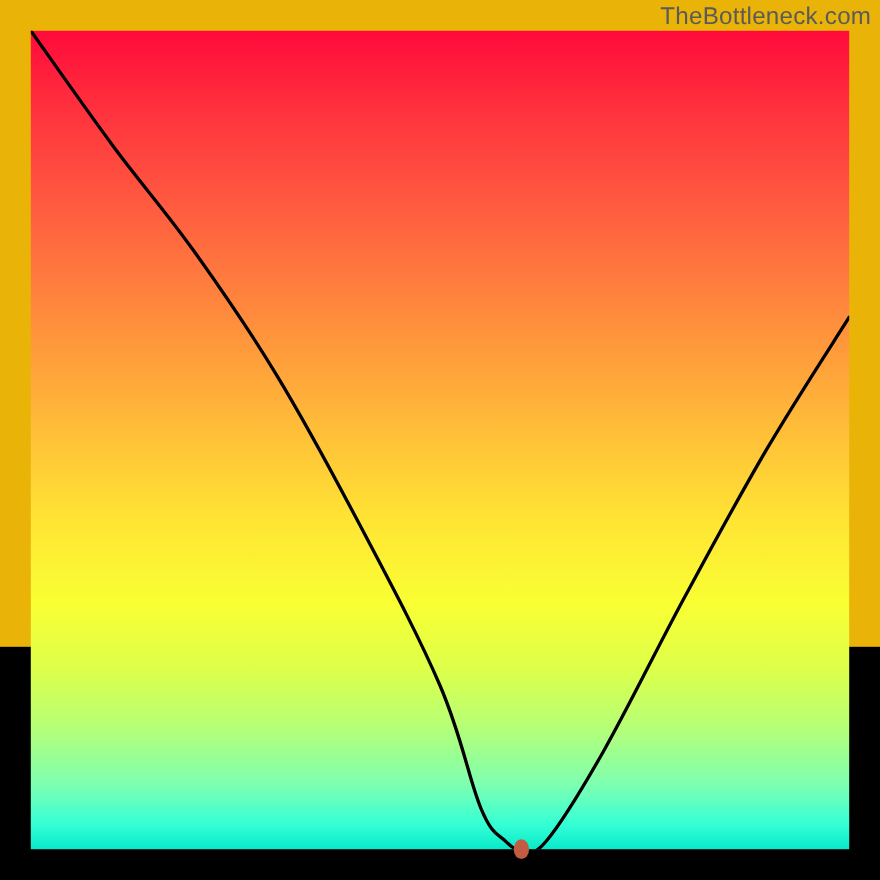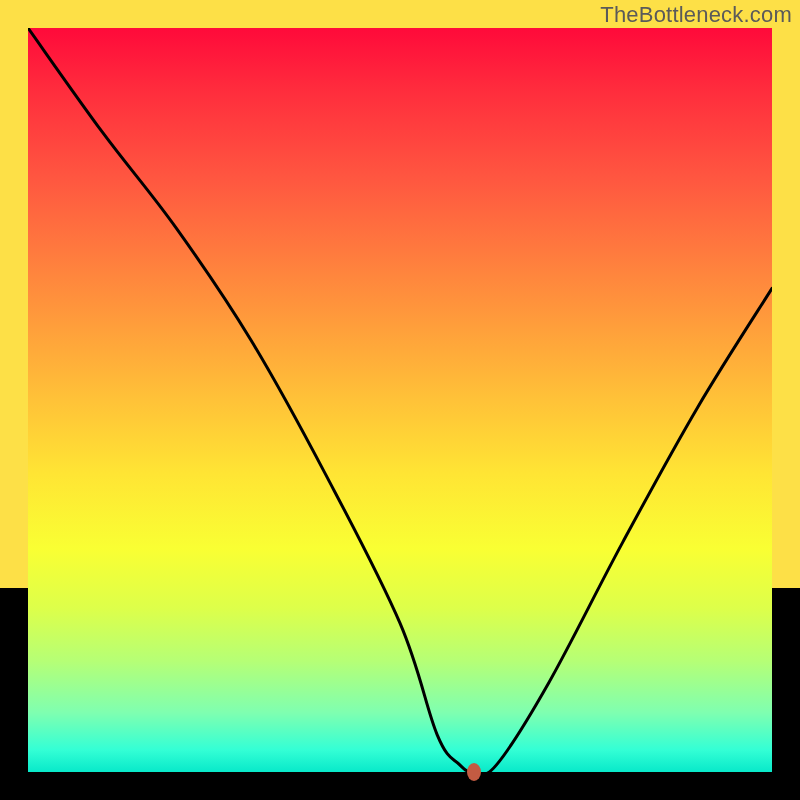--- a/index.html
+++ b/index.html
@@ -8,21 +8,21 @@
     width: 800px;
     height: 800px;
     background: #000;
     font-family: Arial, Helvetica, sans-serif;
     overflow: hidden;
   }
   .frame {
     position: relative;
     width: 800px;
     height: 588px;
-    background: #fde047;
+    background: #eab308;
   }
   .watermark {
     position: absolute;
     top: 2px;
     right: 8px;
     color: #5a5a5a;
     font-size: 22px;
     font-weight: 500;
     letter-spacing: 0.2px;
     z-index: 10;

